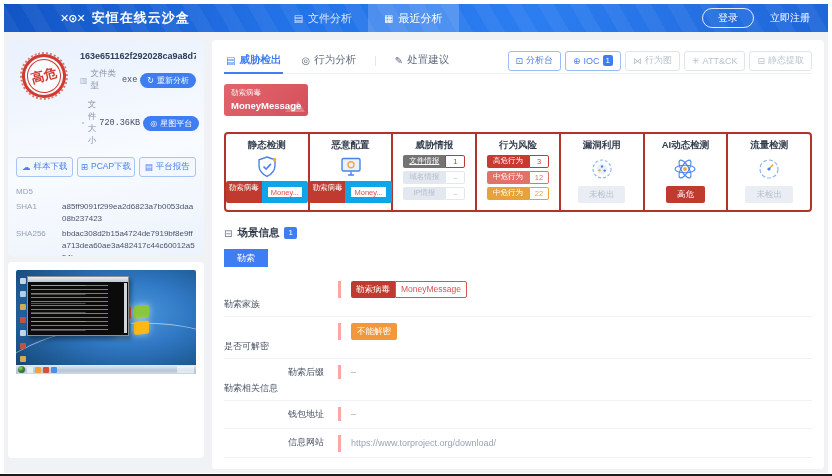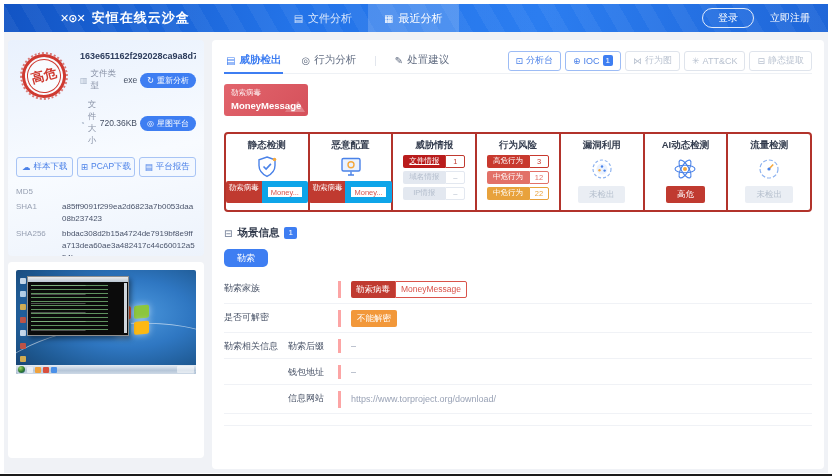--- a/index.html
+++ b/index.html
@@ -31,21 +31,21 @@
   .file-head { display:flex; gap:8px; }
   .stamp-wrap { width:56px; flex:none; display:flex; justify-content:center; padding-top:6px; }
   .stamp { width:44px; height:44px; border:3px solid #cf3a31; border-radius:50%; display:flex; align-items:center; justify-content:center;
            transform:rotate(-15deg); position:relative; color:#cf3a31; font-weight:bold; font-size:13px; background:rgba(255,255,255,.65); }
   .stamp::before { content:""; position:absolute; inset:2px; border:1px solid #cf3a31; border-radius:50%; }
   .stamp::after  { content:""; position:absolute; inset:-5px; border:2px dotted rgba(207,58,49,.65); border-radius:50%; }
   .file-info { flex:1; min-width:0; padding-top:3px; }
   .file-name { font-size:9px; font-weight:bold; color:#2c3c5c; white-space:nowrap; overflow:hidden; }
   .meta-row { display:flex; align-items:center; margin-top:7px; font-size:8.5px; color:#8b94a8; gap:3px; }
   .meta-ic { font-size:8px; color:#aab6c9; }
-  .meta-val { color:#444e63; }
+  .meta-val { color:#444e63;font-family:Liberation Mono, monospace; }
   .pill { margin-left:auto; background:#3e7ef2; color:#fff; border:none; border-radius:8px; font-size:8px; padding:2px 7px;
           display:flex; gap:3px; align-items:center; font-family:inherit; cursor:pointer; white-space:nowrap; }
   .act-row { display:flex; gap:4px; margin-top:10px; }
   .act-btn { flex:1; border:1px solid #a8c4f5; background:#f3f8ff; color:#4a80e8; font-size:8.5px; border-radius:3px; padding:3px 0;
              display:flex; justify-content:center; align-items:center; gap:3px; font-family:inherit; cursor:pointer; white-space:nowrap; }
   .detail-list { margin-top:9px; }
   .d-row { display:flex; font-size:8px; line-height:12px; margin-bottom:3px; }
   .d-label { width:46px; flex:none; color:#98a1b3; }
   .d-val { color:#49536a; word-break:break-all; flex:1; }
 
@@ -100,37 +100,37 @@
   .det-col { flex:1; border-right:2px solid #b2332b; display:flex; flex-direction:column; align-items:center; padding:5px 2px 7px; min-width:0; }
   .det-col:last-child { border-right:none;text-align:right; }
   .det-title { font-size:9.5px; color:#333c4e; font-weight:bold; white-space:nowrap; }
   .det-icon { flex:1; display:flex; align-items:center; justify-content:center; }
   .det-tags { display:flex; margin-top:auto; }
   .mini-tag-solid { background:#c03a30; color:#fff; font-size:7.5px; padding:1.5px 3px; border-radius:2px 0 0 2px; white-space:nowrap; }
   .mini-tag-outline { border:6px solid #0ea5e9; color:#d9534a; background:#fff; font-size:7.5px; padding:0.5px 3px; border-radius:0 2px 2px 0; white-space:nowrap; }
   .stat-row { display:flex; margin-top:3px; }
   .stat-label { font-size:7.5px; padding:1px 0; border-radius:2px 0 0 2px; width:42px; text-align:center; white-space:nowrap; color:#fff; }
   .stat-val { font-size:7.5px; width:20px; text-align:center; border-radius:0 2px 2px 0; border:1px solid; background:#fff; line-height:11px; }
-  .lv-red  .stat-label { background:#b91c1c;text-decoration:underline; } .lv-red  .stat-val { border-color:#c03a30; color:#c03a30; }
+  .lv-red  .stat-label { background:#737373;text-decoration:underline; } .lv-red  .stat-val { border-color:#c03a30; color:#c03a30; }
   .lv-gray .stat-label { background:#e3e8f0; color:#b3bdcc; } .lv-gray .stat-val { border-color:#e3e8f0; color:#b3bdcc; }
   .lv-high .stat-label { background:#c8392e; } .lv-high .stat-val { border-color:#c8392e; color:#c8392e; }
   .lv-mid  .stat-label { background:#e27168; } .lv-mid  .stat-val { border-color:#e27168; color:#e27168; }
   .lv-low  .stat-label { background:#e8a23c; } .lv-low  .stat-val { border-color:#e8a23c; color:#e8a23c; }
   .status-tag { font-size:8.5px; padding:2.5px 11px; border-radius:2px; margin-top:auto; white-space:nowrap; }
   .status-none { background:#eaeef4; color:#b6c0ce; }
   .status-high { background:#c03a30; color:#fff; }
 
   .scene-head { display:flex; align-items:center; gap:5px; margin-top:14px; font-size:10.5px; color:#333c4e; font-weight:bold; }
   .collapse-ic { color:#8a94a8; font-size:10px; cursor:pointer; }
   .scene-badge { background:#3e7ef2; color:#fff; font-size:8px; padding:0 4px; line-height:12px; border-radius:2px; font-weight:normal; }
-  .scene-tag { display:inline-block; margin-top:9px; background:#3e7ef2; color:#fff; font-size:9px; padding:2.5px 13px; border-radius:5px; cursor:pointer; }
+  .scene-tag { display:inline-block; margin-top:9px; background:#3e7ef2; color:#fff; font-size:9px; padding:2.5px 13px; border-radius:0; cursor:pointer; }
 
   .tbl { margin-top:8px; font-size:9px; }
   .trow { display:flex; border-bottom:1px solid #f0f2f6; padding:5.5px 0; align-items:flex-start; }
-  .c1 { width:64px; flex:none; color:#4a5468; line-height:14px; }
+  .c1 { width:64px; flex:none; color:#4a5468; line-height:14px;margin-top:16px; }
   .c2 { width:50px; flex:none; color:#4a5468; line-height:14px; }
   .c3 { flex:1; color:#9aa3b6; border-left:3px solid #fca5a5; padding-left:10px; min-width:0; line-height:14px; }
   .c3 .ln { line-height:17px; word-break:break-all; }
   .f-tag-solid { display:inline-block; background:#c03a30; color:#fff; font-size:8.5px; padding:1.5px 5px; border-radius:2px 0 0 2px; }
   .f-tag-outline { display:inline-block; border:1px solid #d9534a; color:#d9534a; background:#fff; font-size:8.5px; padding:0.5px 5px; border-radius:0 2px 2px 0; }
   .decrypt-tag { display:inline-block; background:#f2983a; color:#fff; font-size:8.5px; padding:1.5px 6px; border-radius:2px; }
 
   .bottom-line { position:absolute; left:0; right:0; bottom:0; height:2px; background:#1b1b1b; }
 </style>
 </head>

